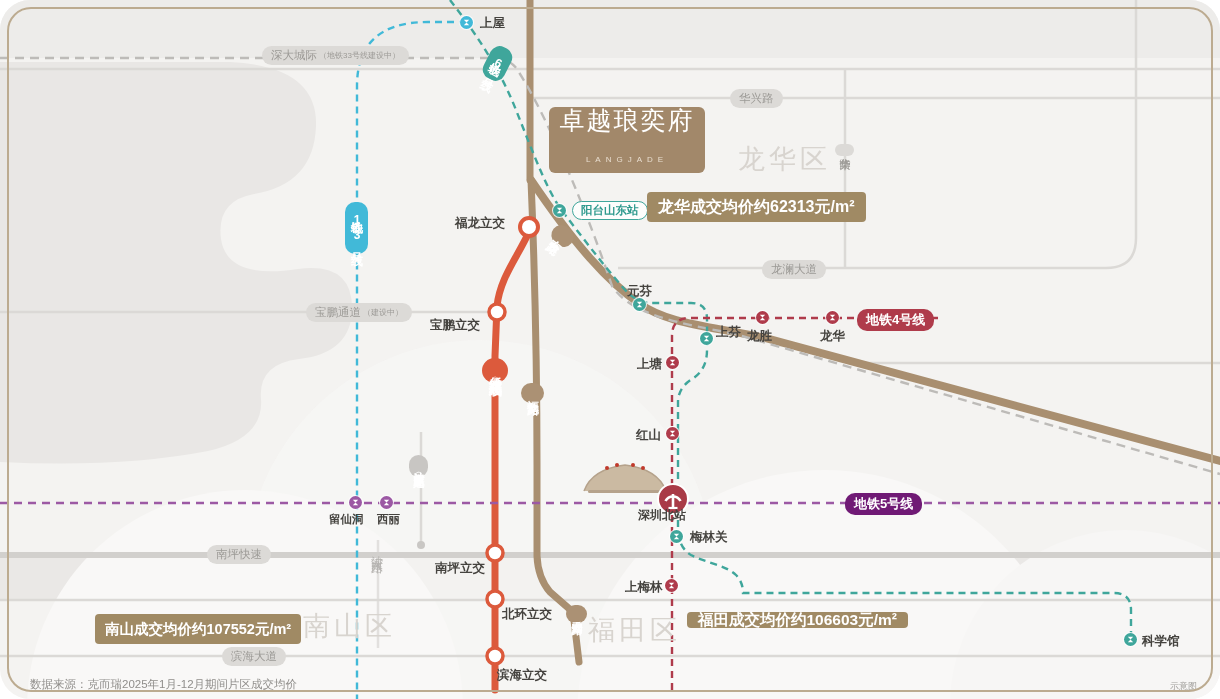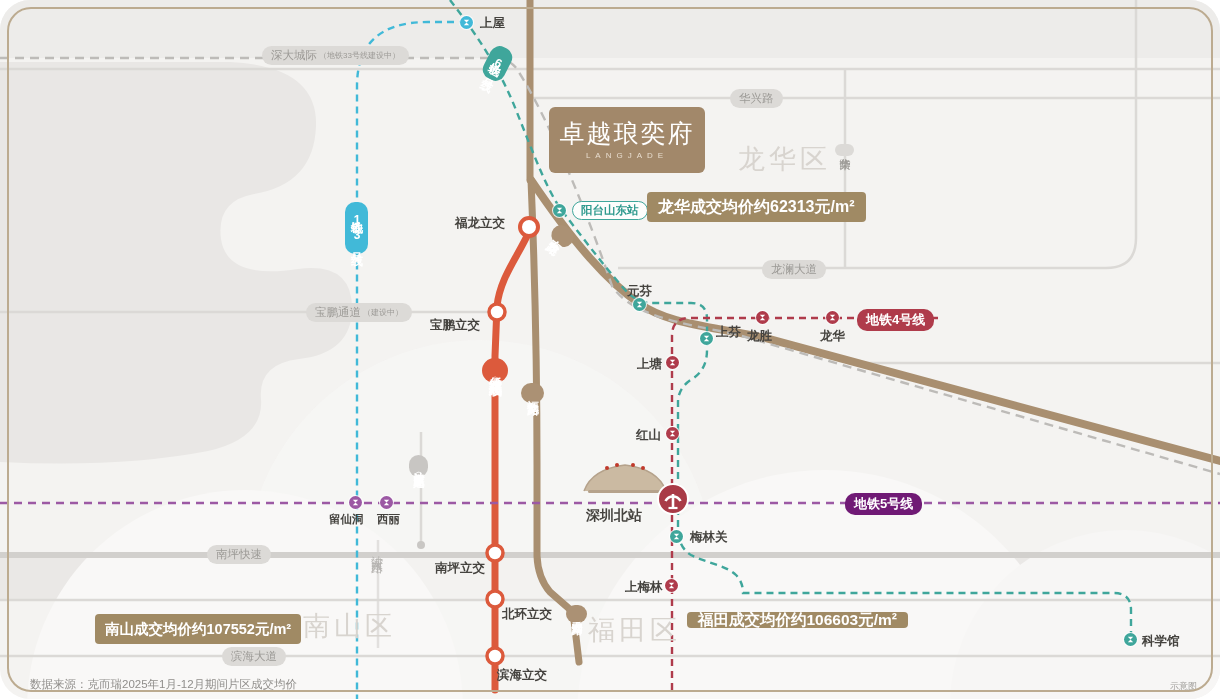--- a/index.html
+++ b/index.html
@@ -24,23 +24,23 @@
   .pill-grayv{background:#c8c6c3;color:#fff;font-size:11px;font-weight:600;writing-mode:vertical-rl;text-orientation:upright;padding:8px 2px;border-radius:11px;letter-spacing:1px;}
   .pill-grayv .note{font-size:7px;letter-spacing:0;}
   .pill-tanv{background:#ab9174;color:#fff;font-size:12px;font-weight:600;writing-mode:vertical-rl;text-orientation:upright;padding:7px 3px;border-radius:11px;letter-spacing:2px;}
   .pill-redv{background:#dc5a3c;color:#fff;font-size:13px;font-weight:700;writing-mode:vertical-rl;text-orientation:upright;padding:9px 4px;border-radius:13px;letter-spacing:1px;}
   .pill-redv .note{font-size:7.5px;font-weight:400;letter-spacing:0;}
   .pill-line{color:#fff;font-weight:700;font-size:13px;padding:2px 9px;border-radius:10px;}
   .vtext{writing-mode:vertical-rl;text-orientation:upright;}
   .ic-label{position:absolute;font-size:12.5px;font-weight:600;color:#45433f;white-space:nowrap;z-index:13;}
   .district{position:absolute;font-size:27px;font-weight:400;color:#d8d4cf;letter-spacing:4px;z-index:5;white-space:nowrap;}
   .badge{position:absolute;background:#a08a64;color:#fff;font-weight:700;border-radius:4px;z-index:20;white-space:nowrap;display:flex;align-items:center;}
-  .brand{position:absolute;left:549px;top:107px;width:156px;height:66px;background:#a2886a;border-radius:6px;z-index:30;display:flex;flex-direction:column;align-items:center;justify-content:center;}
+  .brand{position:absolute;left:549px;top:107px;width:156px;height:66px;background:#a2886a;border-radius:6px;z-index:30;display:flex;flex-direction:column;align-items:center;}
   .brand .t{font-family:"DejaVu Serif",serif;color:#fff;font-size:25px;letter-spacing:2px;line-height:1.1;}
-  .brand .s{color:#e8ddcf;font-size:8px;letter-spacing:5px;margin-top:4px;}
+  .brand .s{color:#e8ddcf;font-size:8px;letter-spacing:5px;margin-top:20px;}
   .note-src{position:absolute;left:30px;top:677px;font-size:11.5px;color:#908e8b;z-index:20;}
   .note-sch{position:absolute;left:1170px;top:680px;font-size:9px;color:#a3a19e;z-index:20;}
   .stpill{position:absolute;background:#fdfdfc;border:1.5px solid #3fa69b;color:#2f9a8e;font-size:11.5px;font-weight:700;border-radius:10px;padding:1px 8px;z-index:13;white-space:nowrap;}
 </style>
 </head>
 <body>
 
 <div class="page">
   <div class="map">
 
@@ -210,21 +210,21 @@
       </div>
     <div class="slabel" style="left:637px;top:356px">上塘</div>
 
     <div class="st st-red" style="left:666px;top:427px">
         <svg viewBox="0 0 10 10">
           <path d="M2,2 H8 L2,8 H8 Z" fill="#fff"></path>
         </svg>
       </div>
     <div class="slabel" style="left:636px;top:427px">红山</div>
 
-    <div class="slabel" style="left:586px;top:507px;font-size:14px">深圳北站</div>
+    <div class="slabel" style="left:638px;top:507px;font-size:12px">深圳北站</div>
 
     <div class="st st-teal" style="left:670px;top:530px">
         <svg viewBox="0 0 10 10">
           <path d="M2,2 H8 L2,8 H8 Z" fill="#fff"></path>
         </svg>
       </div>
     <div class="slabel" style="left:690px;top:529px">梅林关</div>
 
     <div class="st st-red" style="left:665px;top:579px">
         <svg viewBox="0 0 10 10">

